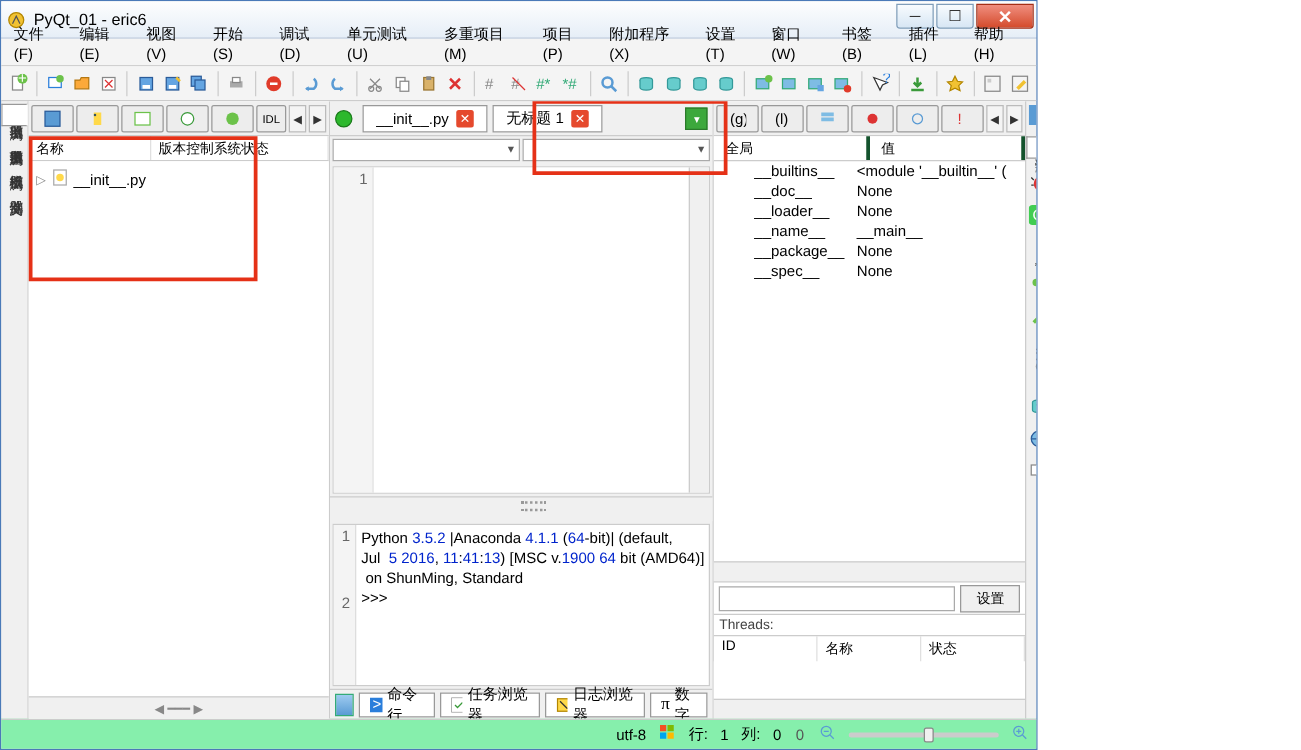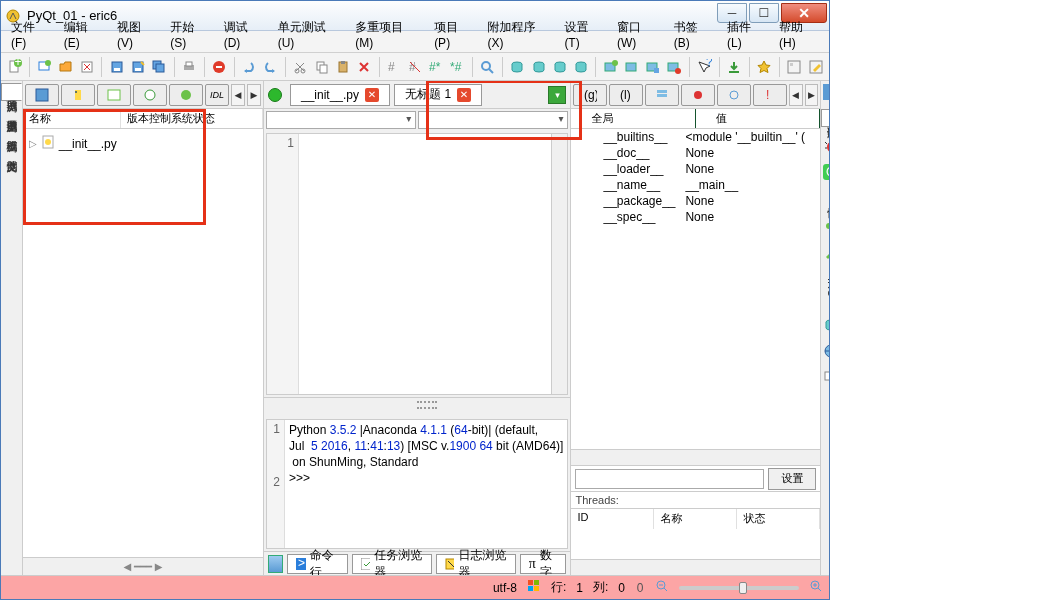--- a/index.html
+++ b/index.html
@@ -48,36 +48,36 @@
 .center-bottom::before { content: ""; position: absolute; left: 50%; top: 3px; width: 20px; height: 4px; border-top: 2px dotted #999; border-bottom: 2px dotted #999; }
 .console { height: 130px; border: 1px solid #ccc; margin: 2px; background: #fff; display: flex; font-family: monospace; font-size: 12px; }
 .console .gutter { width: 18px; }
 .console .text { flex: 1; padding: 2px 4px; line-height: 16px; white-space: pre; }
 .console .text .n { color: #0024cc; }
 .bottom-tabs { height: 24px; display: flex; align-items: center; gap: 4px; padding: 2px 4px; border-top: 1px solid #ccc; background: #f0f0f0; }
 .btab { height: 20px; padding: 0 8px; border: 1px solid #999; background: #fff; display: flex; align-items: center; gap: 4px; font-size: 11px; }
 .right-panel-wrap { display: flex; }
 .right-panel { width: 250px; background: #fff; border-left: 1px solid #ccc; display: flex; flex-direction: column; }
 .var-header { height: 20px; display: flex; background: #fff; border-bottom: 1px solid #ccc; }
-.var-header .col { flex: 1; padding: 2px 20px; border-right: 1px solid #14532d; font-size: 11px; }
+.var-header .col { flex: 1; padding: 2px 9px; border-right: 3px solid #14532d; font-size: 11px; }
 .var-body { flex: 1; overflow: hidden; font-size: 12px; }
 .var-row { display: flex; padding: 1px 0; }
 .var-row .c1 { width: 110px; padding-left: 32px; }
 .var-row .c2 { flex: 1; padding-left: 4px; }
 .right-scroll { height: 16px; background: #f0f0f0; border-top: 1px solid #ccc; }
 .right-input-row { height: 26px; display: flex; align-items: center; gap: 4px; padding: 2px 4px; border-top: 1px solid #ccc; }
 .right-input-row input { flex: 1; height: 20px; border: 1px solid #aaa; }
 .right-input-row button { height: 22px; padding: 0 12px; border: 1px solid #999; background: #f0f0f0; font-size: 11px; }
 .threads-label { padding: 2px 4px; font-size: 11px; color: #444; border-top: 1px solid #ccc; }
 .threads-table { border-top: 1px solid #ccc; }
 .threads-header { display: flex; height: 20px; }
 .threads-header .col { flex: 1; padding: 2px 6px; border-right: 1px solid #e0e0e0; font-size: 11px; }
 .right-tabs { width: 22px; background: #f0f0f0; border-left: 1px solid #ccc; display: flex; flex-direction: column; align-items: center; padding-top: 2px; gap: 8px; }
 .right-tabs .ic { width: 18px; height: 18px; display: flex; align-items: center; }
-.statusbar { height: 24px; background: #fca5a5; border-top: 1px solid #ccc; display: flex; align-items: center; padding: 0 6px; gap: 10px; font-size: 11px; justify-content: flex-end; }
+.statusbar { height: 24px; background: #86efac; border-top: 1px solid #ccc; display: flex; align-items: center; padding: 0 6px; gap: 10px; font-size: 11px; justify-content: flex-end; }
 .zoom-slider { width: 120px; height: 4px; background: #ccc; position: relative; border-radius: 2px; }
 .zoom-slider .thumb { position: absolute; left: 50%; top: -4px; width: 8px; height: 12px; background: #f0f0f0; border: 1px solid #888; border-radius: 2px; }
 .se { width: 10px; text-align: center; color: #555; }
 .arrow-btn { width: 14px; height: 22px; display: flex; align-items: center; justify-content: center; font-size: 9px; color: #333; border: 1px solid #bbb; background: #f4f4f4; }
 .green-dd { width: 18px; height: 18px; background: #3ca83c; border: 1px solid #2a7a2a; display: flex; align-items: center; justify-content: center; color: #fff; font-size: 9px; }
 </style>
 </head>
 <body>
 
 <div class="window">
@@ -355,21 +355,21 @@
         <div class="panel-tab">
             <svg width="16" height="16">
               <circle cx="8" cy="8" r="5" fill="#fff" stroke="#3a9a3a"></circle>
             </svg>
           </div>
         <div class="panel-tab">
             <svg width="16" height="16">
               <circle cx="8" cy="8" r="5" fill="#6cc24a"></circle>
             </svg>
           </div>
-        <div class="panel-tab" style="width:24px;font-size:9px;font-style:italic;">IDL</div>
+        <div class="panel-tab" style="width:24px;font-size:9px;">IDL</div>
         <div class="arrow-btn">◀</div>
         <div class="arrow-btn">▶</div>
       </div>
       <div class="highlight-red"></div>
       <div class="tree-header">
         <div class="col" style="width:98px">名称</div>
         <div class="col" style="flex:1">版本控制系统状态</div>
       </div>
       <div class="tree-body">
         <div class="tree-row">

